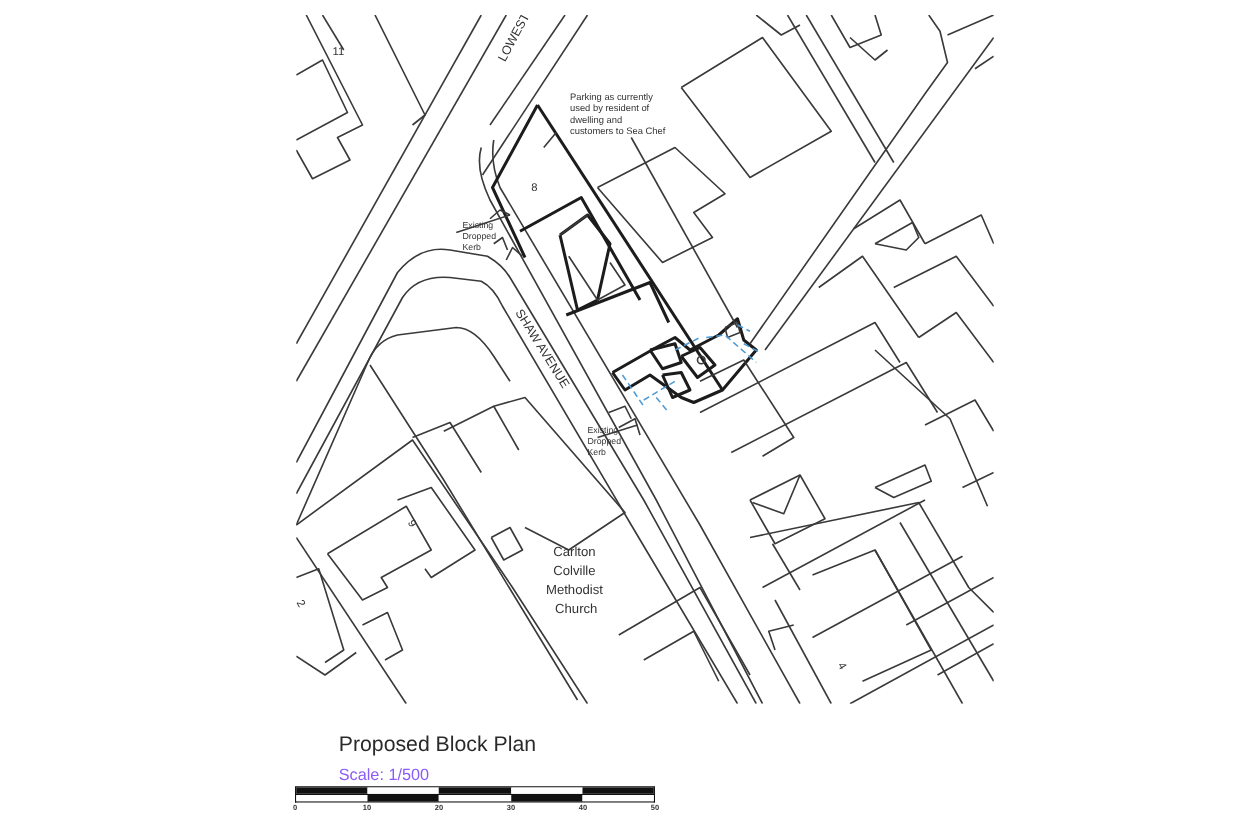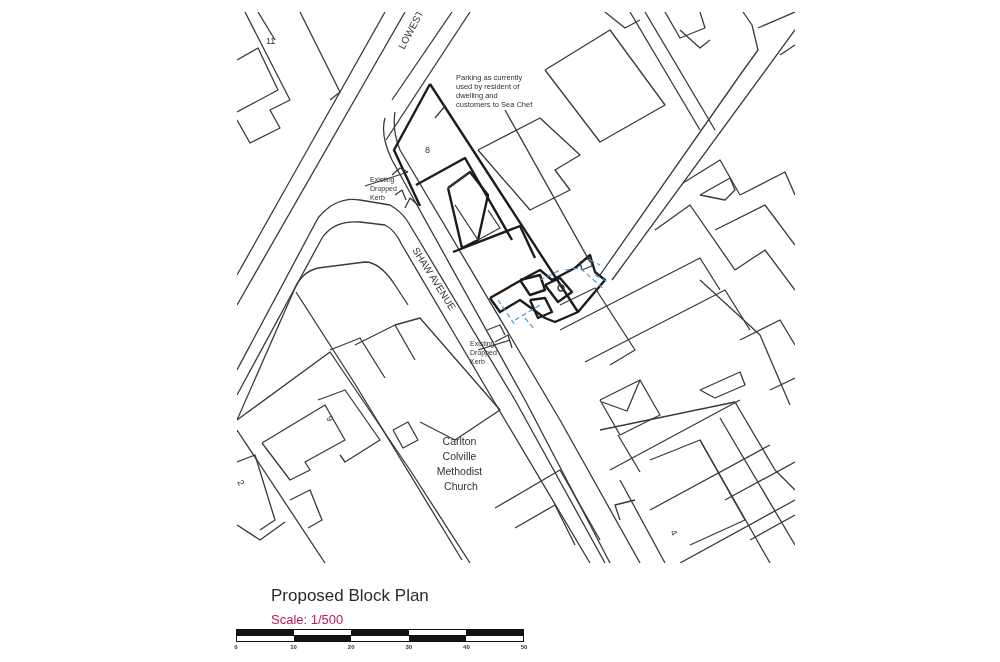--- a/index.html
+++ b/index.html
@@ -4,21 +4,21 @@
   <style>
     html, body { margin: 0; padding: 0; background: #ffffff; }
     body { width: 1000px; height: 662px; position: relative; overflow: hidden; font-family: "Liberation Sans", sans-serif; }
     #plan { position: absolute; left: 0; top: 0; width: 1000px; height: 662px; }
     .ln { stroke: #3a3a3a; stroke-width: 1.3; fill: none; stroke-linejoin: round; }
     .thk { stroke: #1c1c1c; stroke-width: 2.4; fill: none; stroke-linejoin: round; }
     .blue { stroke: #4a9ad6; stroke-width: 1.2; fill: none; stroke-dasharray: 5 3; }
     .lbl { font-family: "Liberation Sans", sans-serif; fill: #333; }
     .title-block { position: absolute; left: 235px; top: 586px; margin-left: 36px; }
     .title { font-size: 17px; color: #2a2a2a; margin: 0; line-height: 20px; }
-    .scale { font-size: 13px; color: #be185d; margin-top: 6px; line-height: 16px; }
+    .scale { font-size: 13px; color: #8b5cf6; margin-top: 6px; line-height: 16px; }
     .scalebar { position: absolute; left: 236px; top: 629px; width: 288px; height: 20px; }
     .sb-row { display: flex; height: 5px; border: 1px solid #111; }
     .sb-seg { flex: 1; }
     .sb-ticks { position: relative; height: 10px; margin-top: 2px; font-size: 6px; color: #333; font-weight: bold; }
     .sb-ticks span { position: absolute; transform: translateX(-50%); }
   </style>
 </head>
 <body>
 
 <svg id="plan" viewBox="0 0 1000 662" xmlns="http://www.w3.org/2000/svg">

